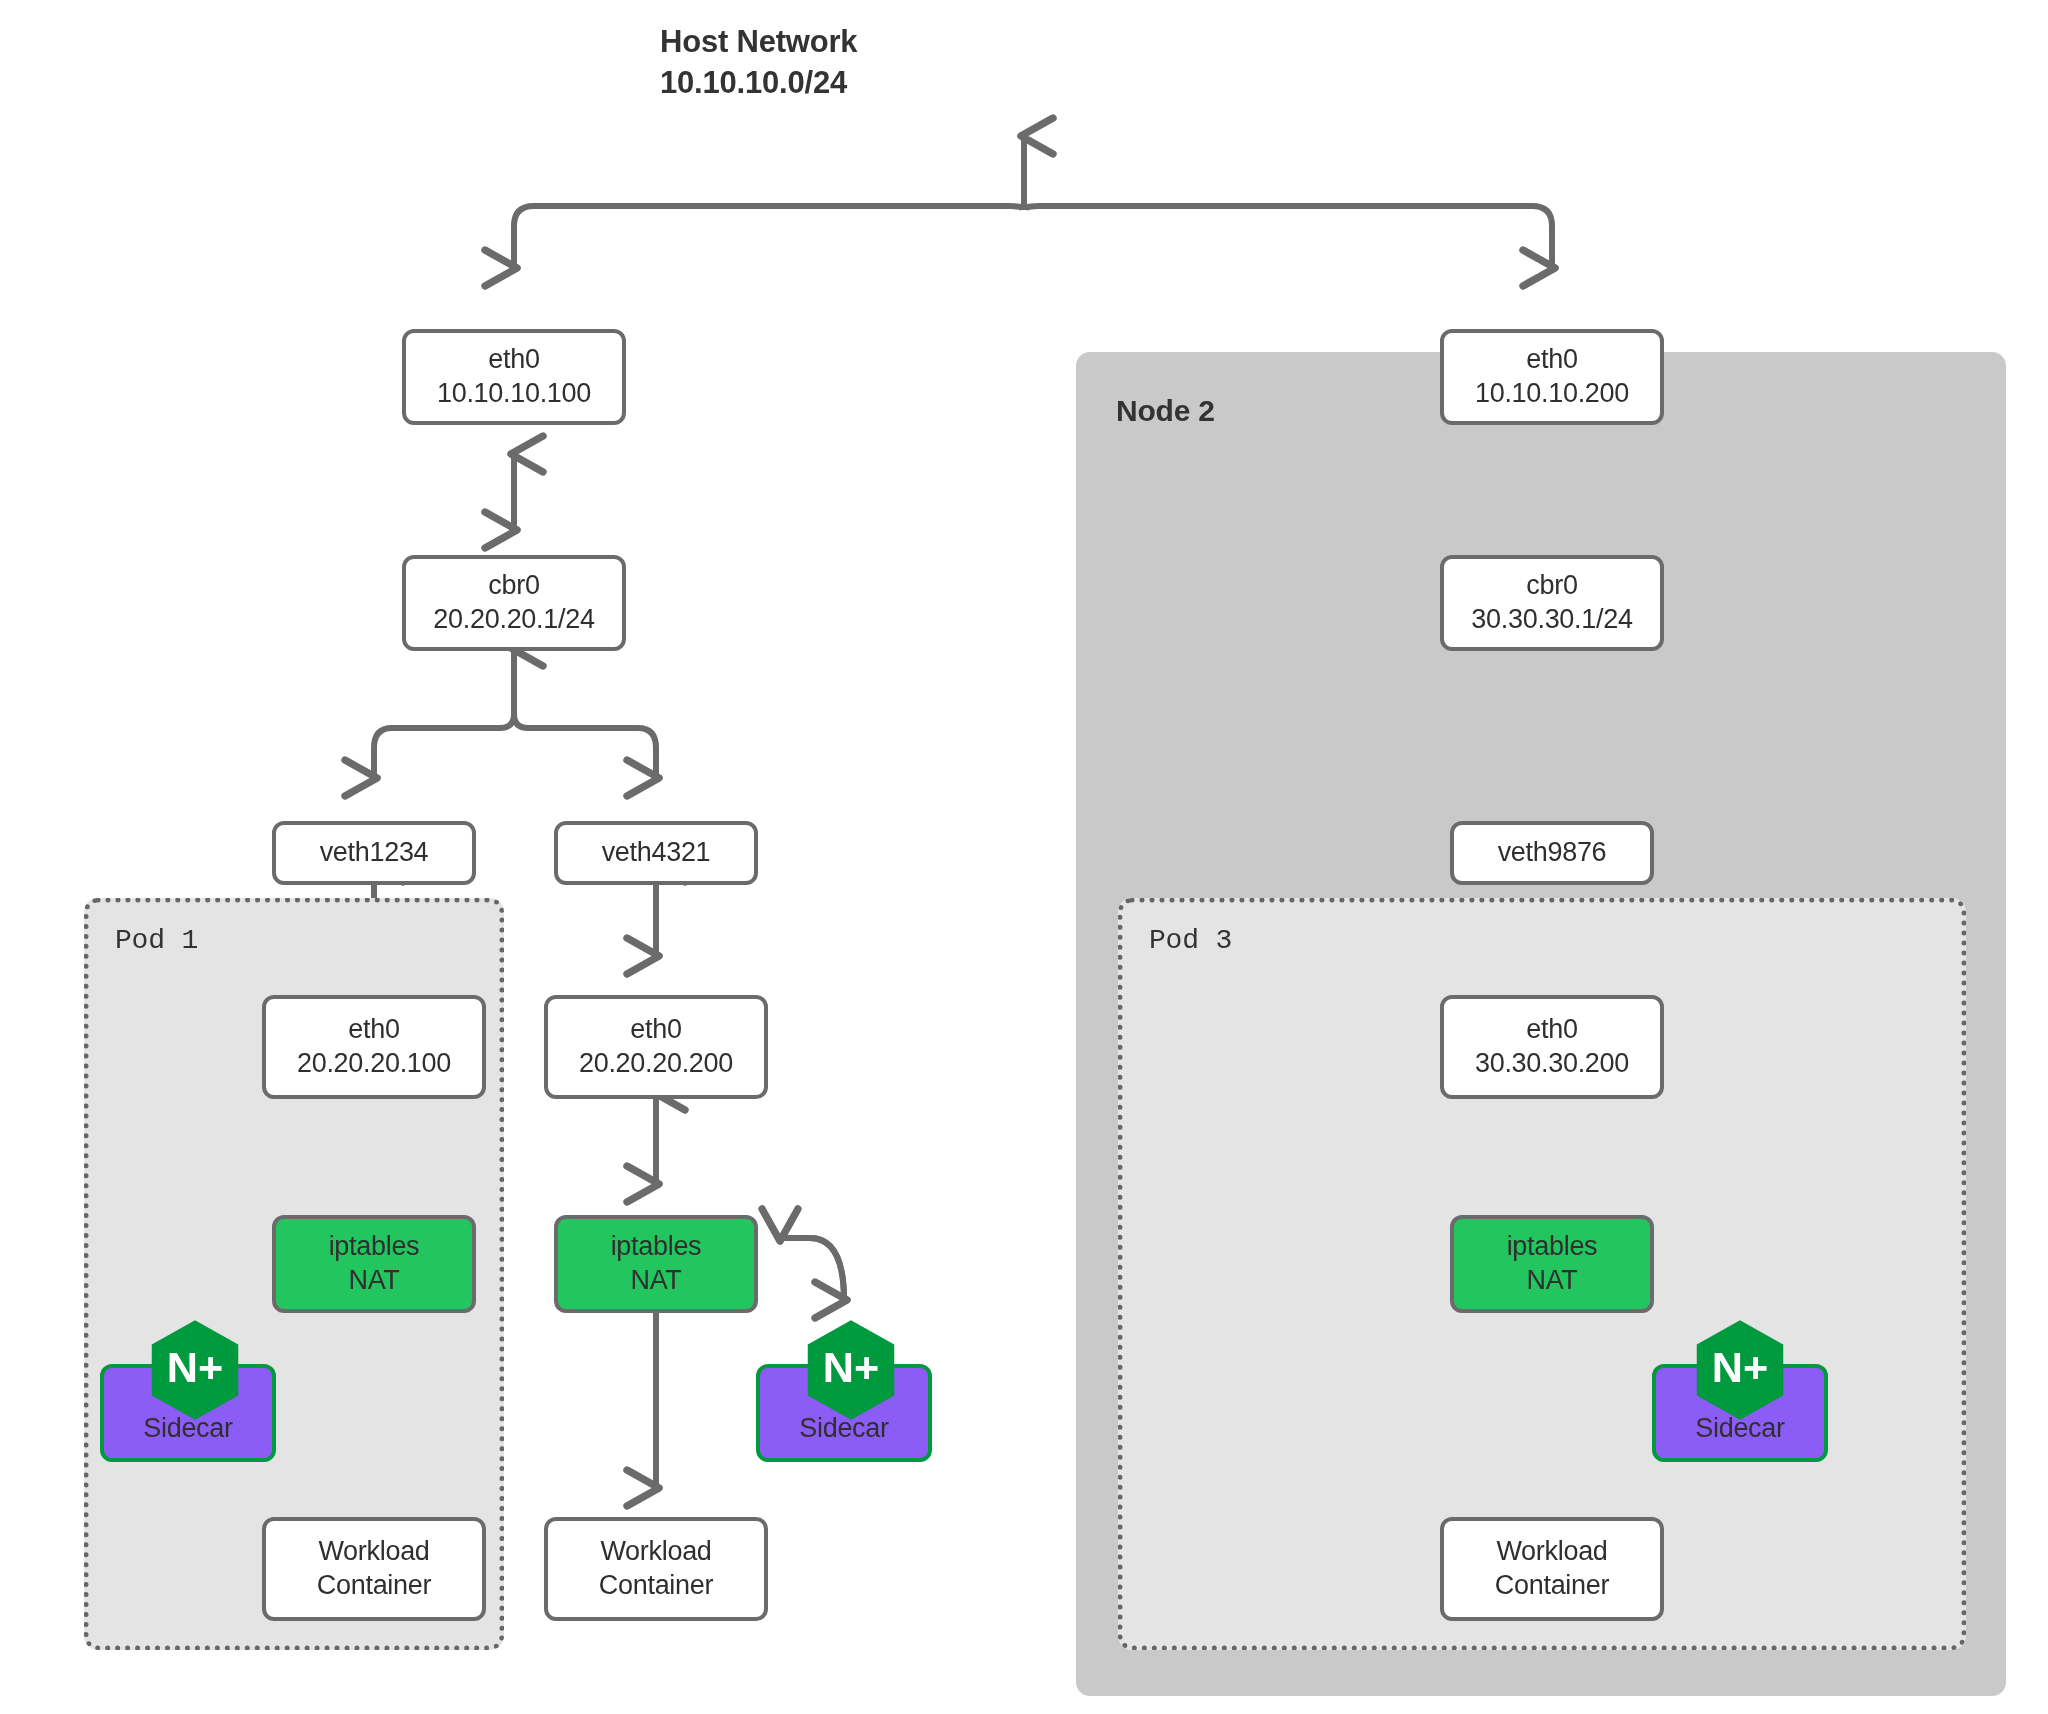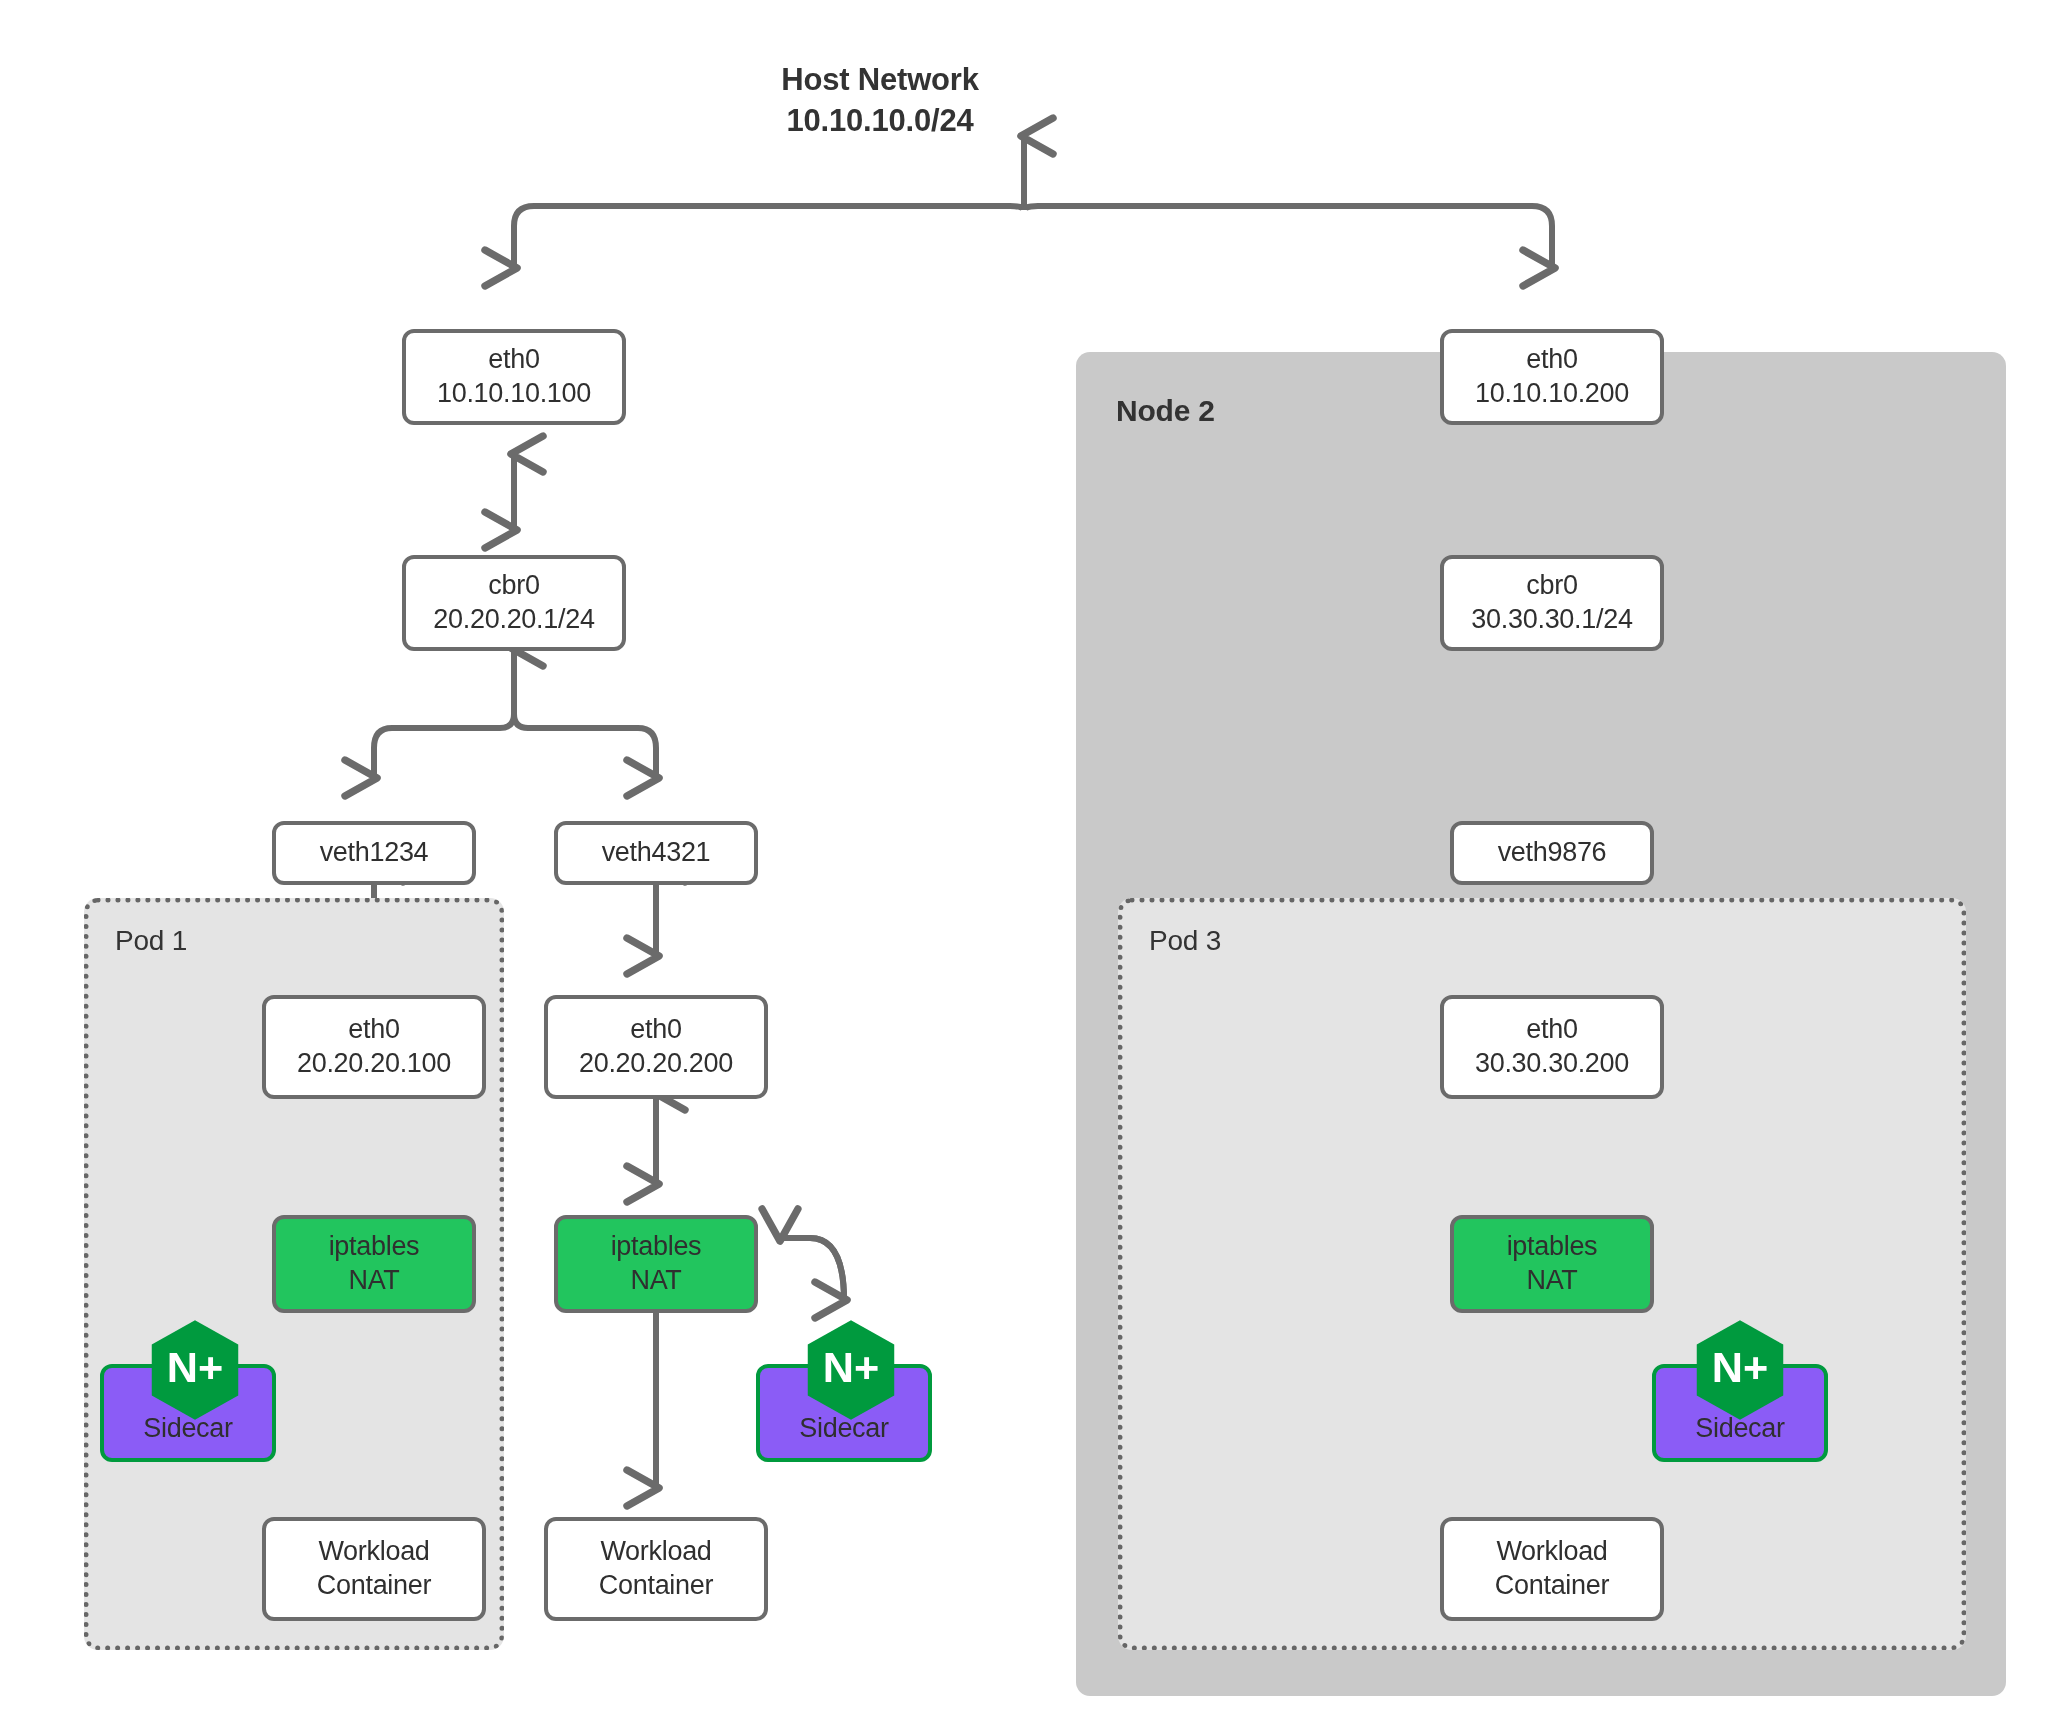--- a/index.html
+++ b/index.html
@@ -25,28 +25,27 @@
     left: 0; top: 0;
     width: 2048px;
     height: 1714px;
     pointer-events: none;
   }
   .layer-boxes { position: absolute; left:0; top:0; width:2048px; height:1714px; z-index: 30; }
 
   
   .host-title {
     position: absolute;
-    text-align: center;
+    text-align: left;
     color: #333333;
     font-weight: bold;
     font-size: 31px;
     line-height: 1.32;
     letter-spacing: -0.2px;
     z-index: 50;
-    margin-top: 38px;
   }
 
   
   .node {
     position: absolute;
     background: #c9c9c9;
     border-radius: 14px;
     z-index: 10;
   }
   .node-label {
@@ -68,21 +67,21 @@
     box-sizing: border-box;
     z-index: 20;
   }
   .pod-label {
     position: absolute;
     top: 22px;
     font-size: 28px;
     color: #333333;
     letter-spacing: -0.2px;
   }
-  .pod-label.left  { left: 26px; }
+  .pod-label.left  { left: 26px; font-family: Liberation Mono, monospace; }
   .pod-label.right { right: 26px; }
 
   
   .nbox {
     position: absolute;
     background: #ffffff;
     border: 4px solid #6b6b6b;
     border-radius: 12px;
     box-sizing: border-box;
     display: flex;

